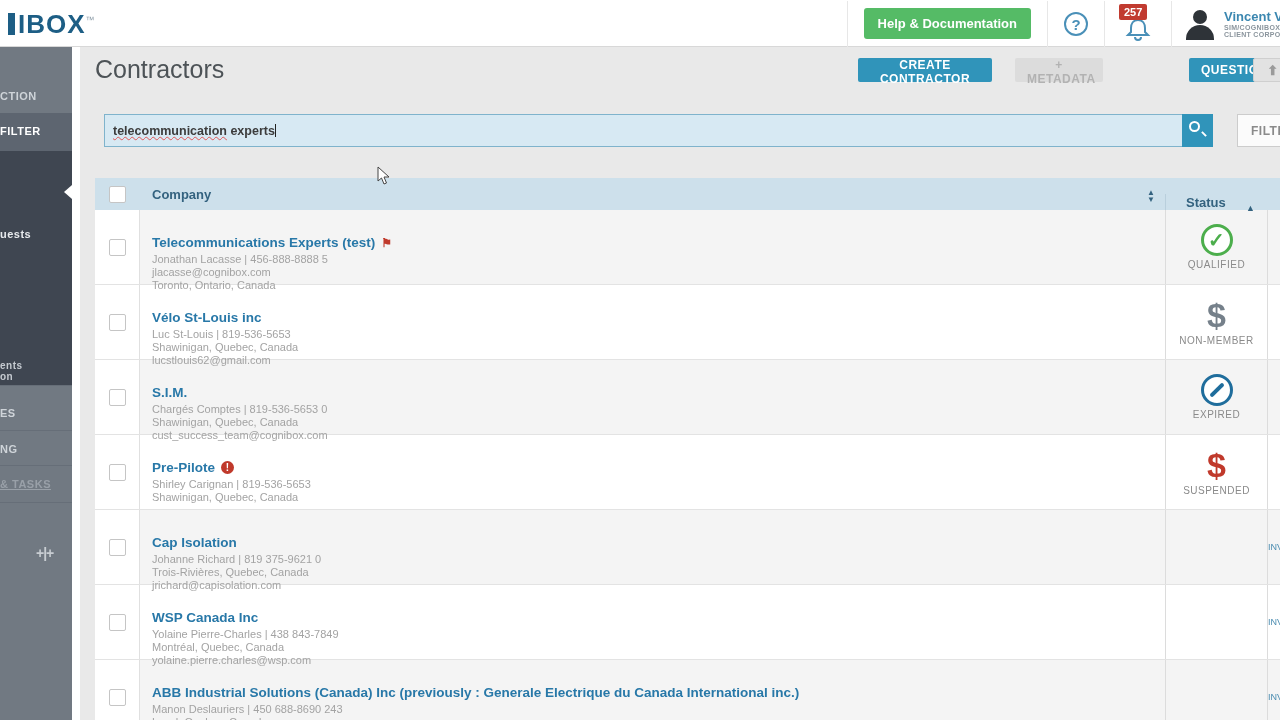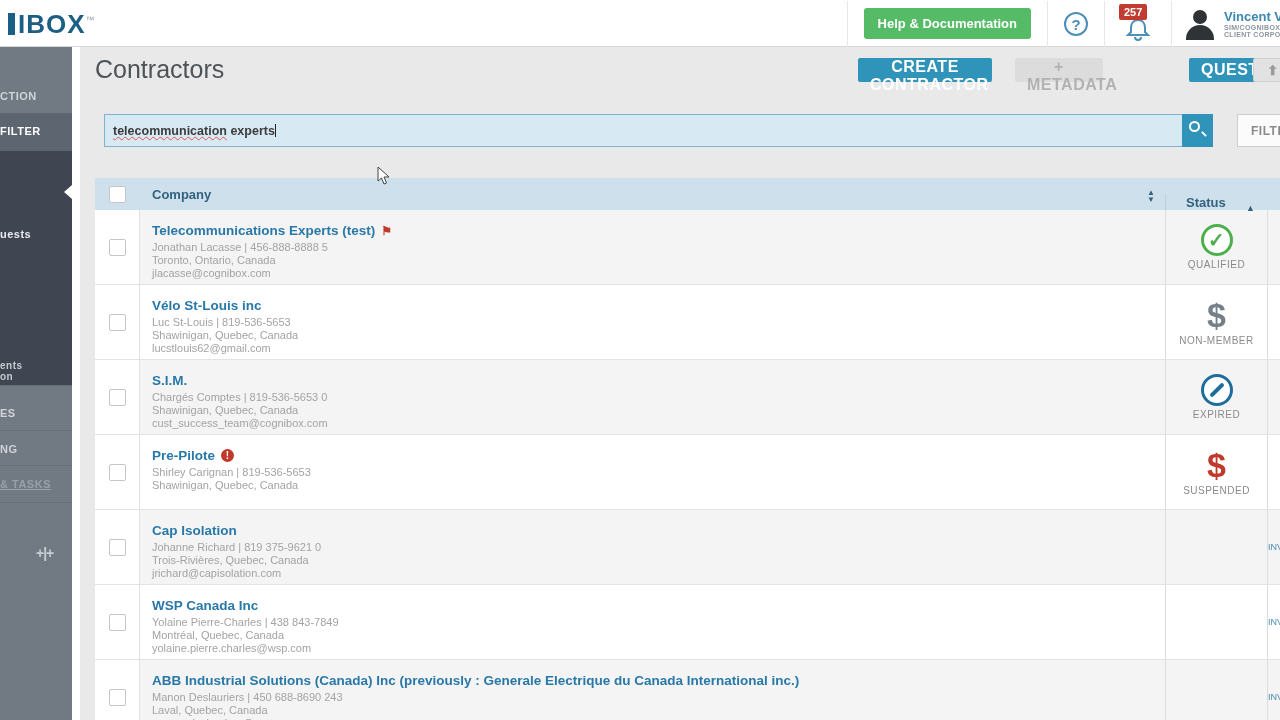--- a/index.html
+++ b/index.html
@@ -59,21 +59,21 @@
     border-top:7px solid transparent; border-bottom:7px solid transparent;
     border-right:8px solid #ffffff; }
   .gutter { position:absolute; left:72px; top:47px; width:8px; height:673px;
     background:#ffffff; z-index:21; }
 
   
   .content { position:absolute; left:80px; top:47px; width:1200px; height:673px;
     background:#e9e9e9; overflow:hidden; }
   .page-title { position:absolute; left:15px; top:8px; font-size:25px;
     font-weight:300; color:#4d5357; }
-  .btn { position:absolute; top:11px; height:24px; font-size:16px; font-weight:bold;
+  .btn { position:absolute; top:11px; height:24px; font-size:12px; font-weight:bold;
     letter-spacing:.5px; border:none; border-radius:2px; padding:0 12px;
     cursor:pointer; }
   .btn-teal { background:#3094ba; color:#fff; }
   .btn-disabled { background:#dcdcdc; color:#b2b2b2; cursor:default; }
   .btn-create { left:778px; width:134px; }
   .btn-meta { left:935px; width:88px; }
   .btn-quest { left:1109px; width:110px; }
   .btn-export { left:1173px; width:40px; background:#e2e2e2; color:#9a9a9a;
     border:1px solid #cfcfcf; font-size:13px; }
 
@@ -113,21 +113,21 @@
     line-height:7px; text-align:center; }
   .sort-up { position:absolute; right:12px; top:9px; color:#33627f; font-size:9px; }
   .trow { display:flex; height:75px; border-bottom:1px solid #e3e3e3; }
   .row-odd { background:#f4f4f4; }
   .row-even { background:#ffffff; }
   .trow .col-check { background:#fff; border-right:1px solid #e0e0e0;
     padding-top:29px; }
   .trow .col-status { border-left:1px solid #dcdcdc; justify-content:center; }
   .trow .col-edge { border-left:1px solid #dcdcdc; font-size:9px; color:#4a8cb0;
     display:flex; align-items:center; }
-  .cname { color:#2878a8; font-size:13.5px; font-weight:bold; padding:13px 0 3px 12px; }
+  .cname { color:#2878a8; font-size:13.5px; font-weight:bold; padding:13px 0 3px 12px;margin-top:12px; }
   .csub { color:#a3a3a3; font-size:11px; line-height:13px; padding-left:12px; }
   .flag-icon { color:#c0392b; font-size:12px; margin-left:6px; }
   .alert-icon { display:inline-block; width:13px; height:13px; background:#c0392b;
     color:#fff; border-radius:50%; font-size:10px; font-weight:bold;
     text-align:center; line-height:13px; margin-left:6px; vertical-align:1px; }
   .st-label { font-size:10px; color:#8a8a8a; letter-spacing:.5px; margin-top:3px; }
   .ic-circle-check { width:32px; height:32px; border:3px solid #4cae4c;
     border-radius:50%; color:#4cae4c; font-size:20px; font-weight:bold;
     text-align:center; line-height:27px; background:#fff; }
   .ic-dollar { font-size:34px; font-weight:bold; line-height:34px; }
@@ -224,22 +224,22 @@
       <div class="col-edge"></div>
     </div>
 
     <div class="trow row-odd">
       <div class="col-check">
           <div class="checkbox"></div>
         </div>
       <div class="col-company">
         <div class="cname"><span>Telecommunications Experts (test)</span><span class="flag-icon">⚑</span></div>
         <div class="csub">Jonathan Lacasse | 456-888-8888 5</div>
+        <div class="csub">jlacasse@cognibox.com</div>
         <div class="csub">Toronto, Ontario, Canada</div>
-        <div class="csub">jlacasse@cognibox.com</div>
       </div>
       <div class="col-status">
         <div class="ic-circle-check">✓</div>
         <div class="st-label">QUALIFIED</div>
       </div>
       <div class="col-edge"></div>
     </div>
 
     <div class="trow row-even">
       <div class="col-check">

